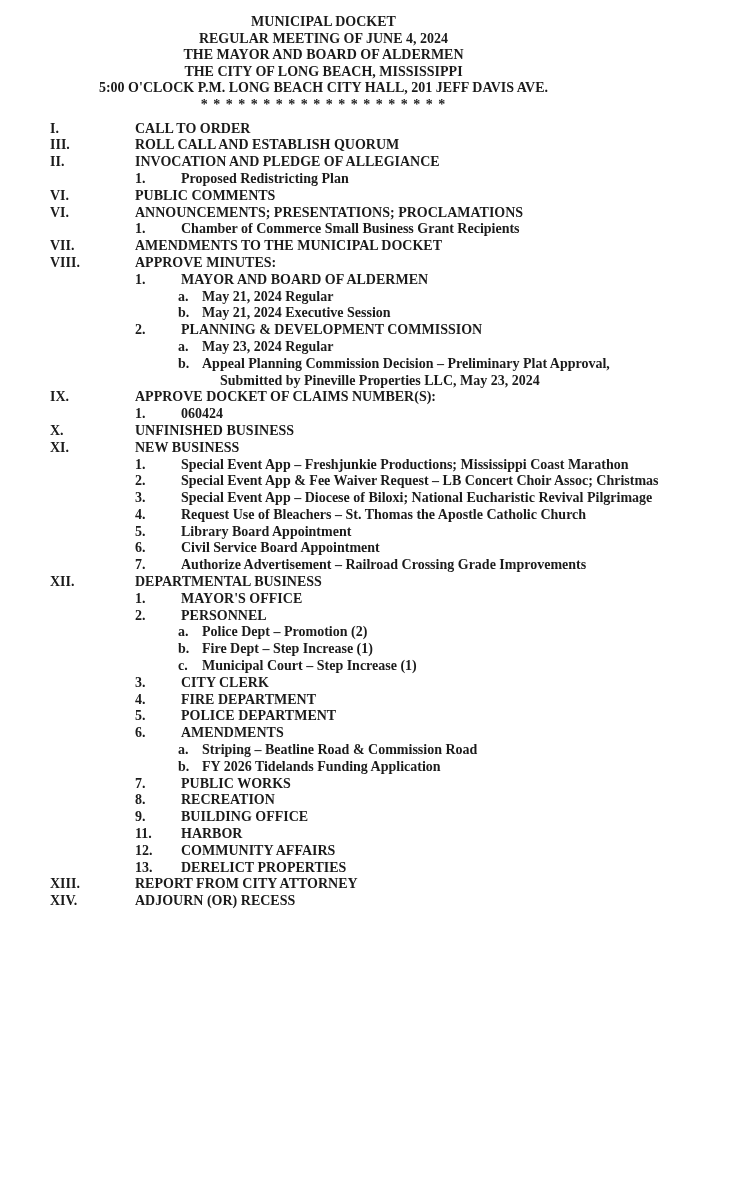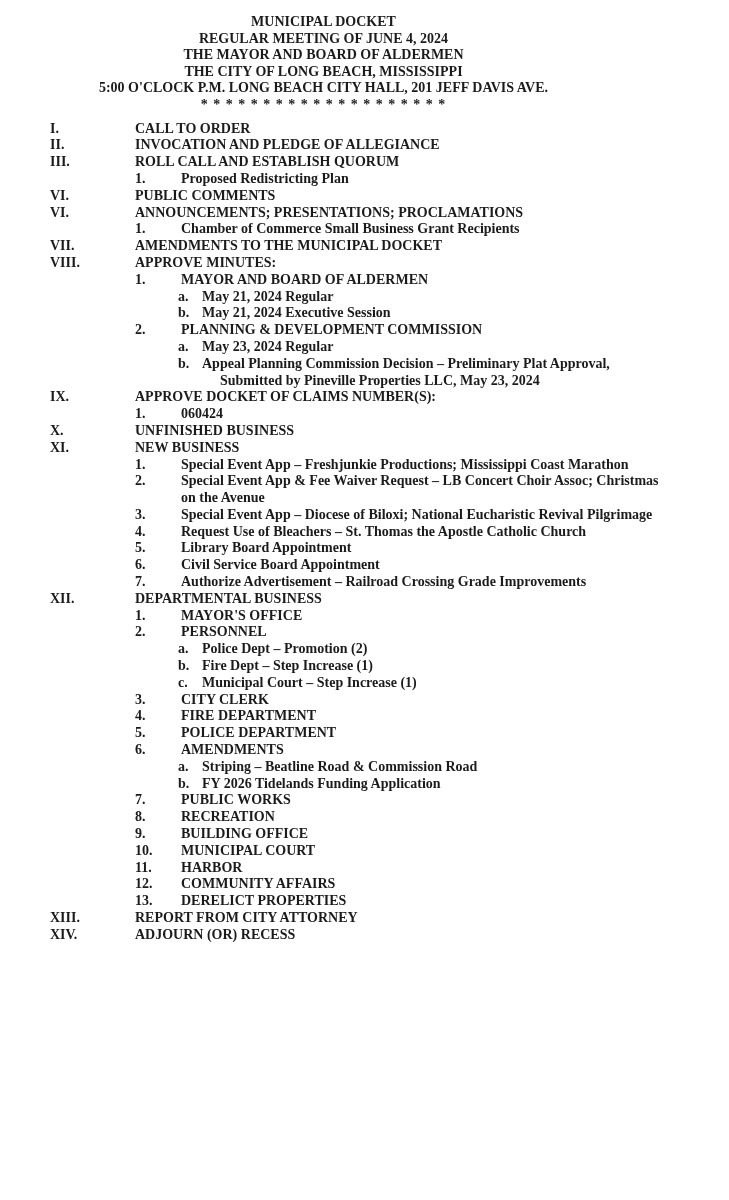--- a/index.html
+++ b/index.html
@@ -72,27 +72,27 @@
       <div class="hline">5:00 O'CLOCK P.M. LONG BEACH CITY HALL, 201 JEFF DAVIS AVE.</div>
       <div class="hline separator" id="header-separator-slot">* * * * * * * * * * * * * * * * * * * *</div>
   </header>
   <main class="doc-body" id="agenda">
 
   <div class="row roman">
         <span class="marker">I.</span>
         <span class="text">CALL TO ORDER</span>
       </div>
       <div class="row roman">
+        <span class="marker">III.</span>
+        <span class="text">ROLL CALL AND ESTABLISH QUORUM</span>
+      </div>
+      <div class="row roman">
         <span class="marker">II.</span>
         <span class="text">INVOCATION AND PLEDGE OF ALLEGIANCE</span>
       </div>
-      <div class="row roman">
-        <span class="marker">III.</span>
-        <span class="text">ROLL CALL AND ESTABLISH QUORUM</span>
-      </div>
       <div class="row num">
         <span class="marker">1.</span>
         <span class="text">Proposed Redistricting Plan</span>
       </div>
       <div class="row roman">
         <span class="marker">VI.</span>
         <span class="text">PUBLIC COMMENTS</span>
       </div>
       <div class="row roman">
         <span class="marker">VI.</span>
@@ -154,23 +154,20 @@
         <span class="text">NEW BUSINESS</span>
       </div>
       <div class="row num">
         <span class="marker">1.</span>
         <span class="text">Special Event App – Freshjunkie Productions; Mississippi Coast Marathon</span>
       </div>
       <div class="row num">
         <span class="marker">2.</span>
         <span class="text">Special Event App &amp; Fee Waiver Request – LB Concert Choir Assoc; Christmas</span>
       </div>
-      <div class="row cont2">
-        <span class="text">on the Avenue</span>
-      </div>
       <div class="row num">
         <span class="marker">3.</span>
         <span class="text">Special Event App – Diocese of Biloxi; National Eucharistic Revival Pilgrimage</span>
       </div>
       <div class="row num">
         <span class="marker">4.</span>
         <span class="text">Request Use of Bleachers – St. Thomas the Apostle Catholic Church</span>
       </div>
       <div class="row num">
         <span class="marker">5.</span>
@@ -238,24 +235,20 @@
       </div>
       <div class="row num">
         <span class="marker">8.</span>
         <span class="text">RECREATION</span>
       </div>
       <div class="row num">
         <span class="marker">9.</span>
         <span class="text">BUILDING OFFICE</span>
       </div>
       <div class="row num">
-        <span class="marker">10.</span>
-        <span class="text">MUNICIPAL COURT</span>
-      </div>
-      <div class="row num">
         <span class="marker">11.</span>
         <span class="text">HARBOR</span>
       </div>
       <div class="row num">
         <span class="marker">12.</span>
         <span class="text">COMMUNITY AFFAIRS</span>
       </div>
       <div class="row num">
         <span class="marker">13.</span>
         <span class="text">DERELICT PROPERTIES</span>

